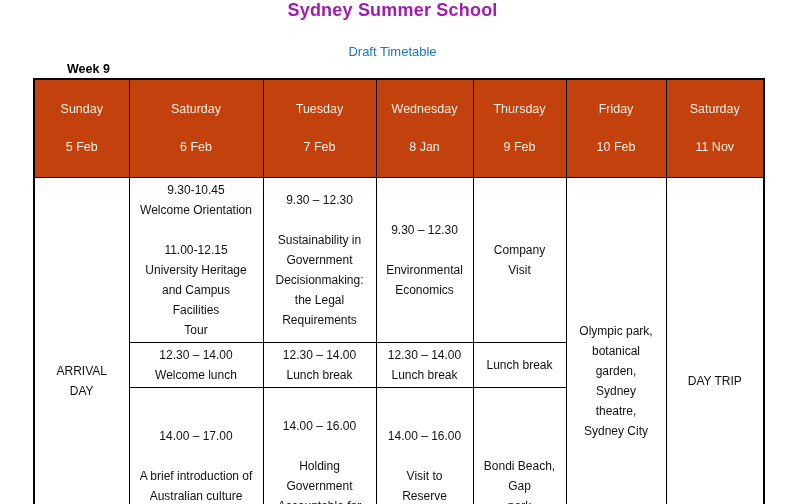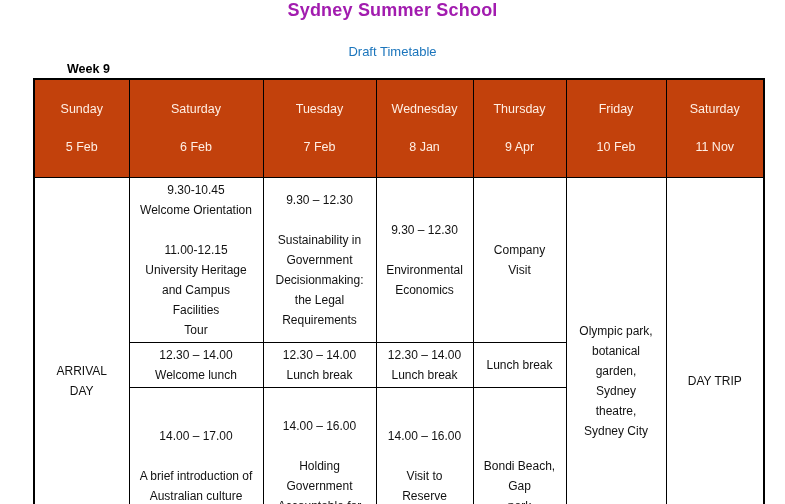--- a/index.html
+++ b/index.html
@@ -88,21 +88,21 @@
       <th>
         <div>Tuesday</div>
         <div>7 Feb</div>
       </th>
       <th>
         <div>Wednesday</div>
         <div>8 Jan</div>
       </th>
       <th>
         <div>Thursday</div>
-        <div>9 Apr</div>
+        <div>9 Feb</div>
       </th>
       <th>
         <div>Friday</div>
         <div>10 Feb</div>
       </th>
       <th>
         <div>Saturday</div>
         <div>11 Nov</div>
       </th>
     </tr>

